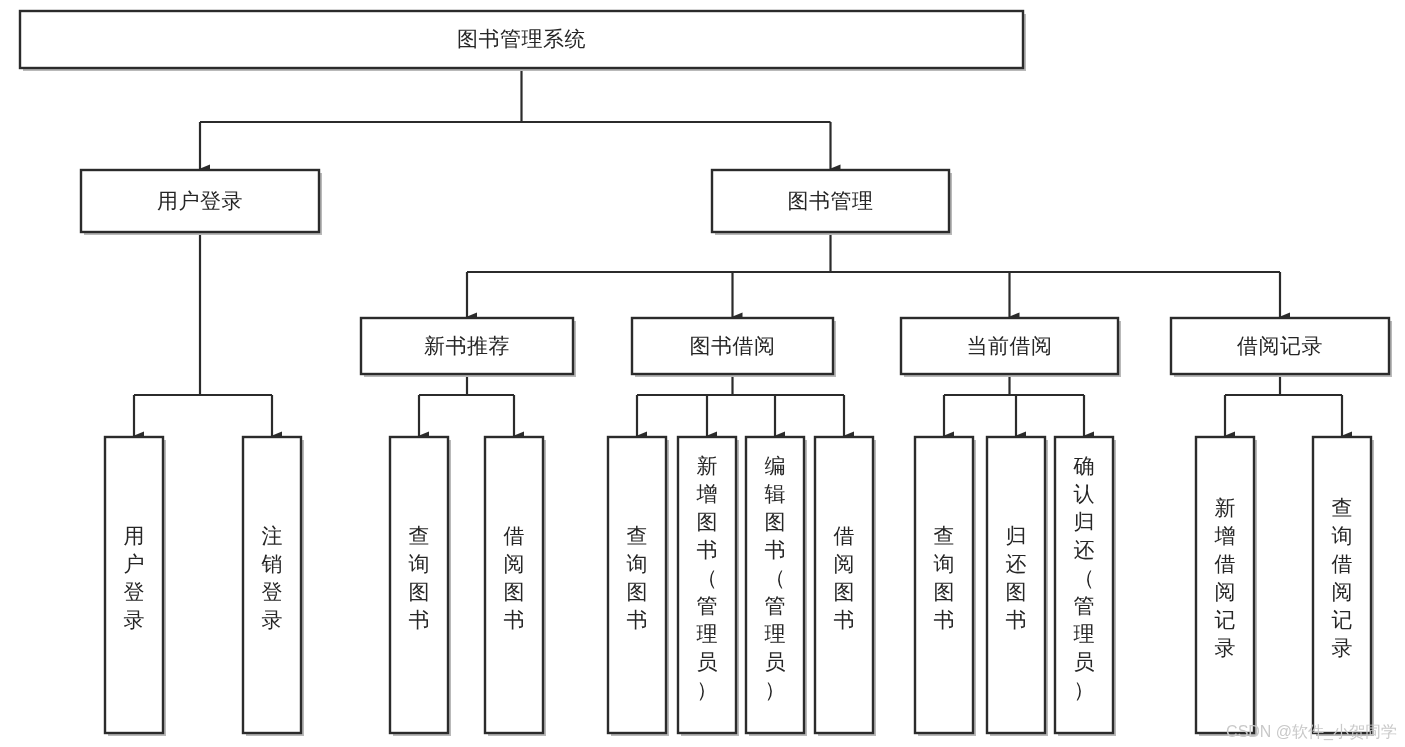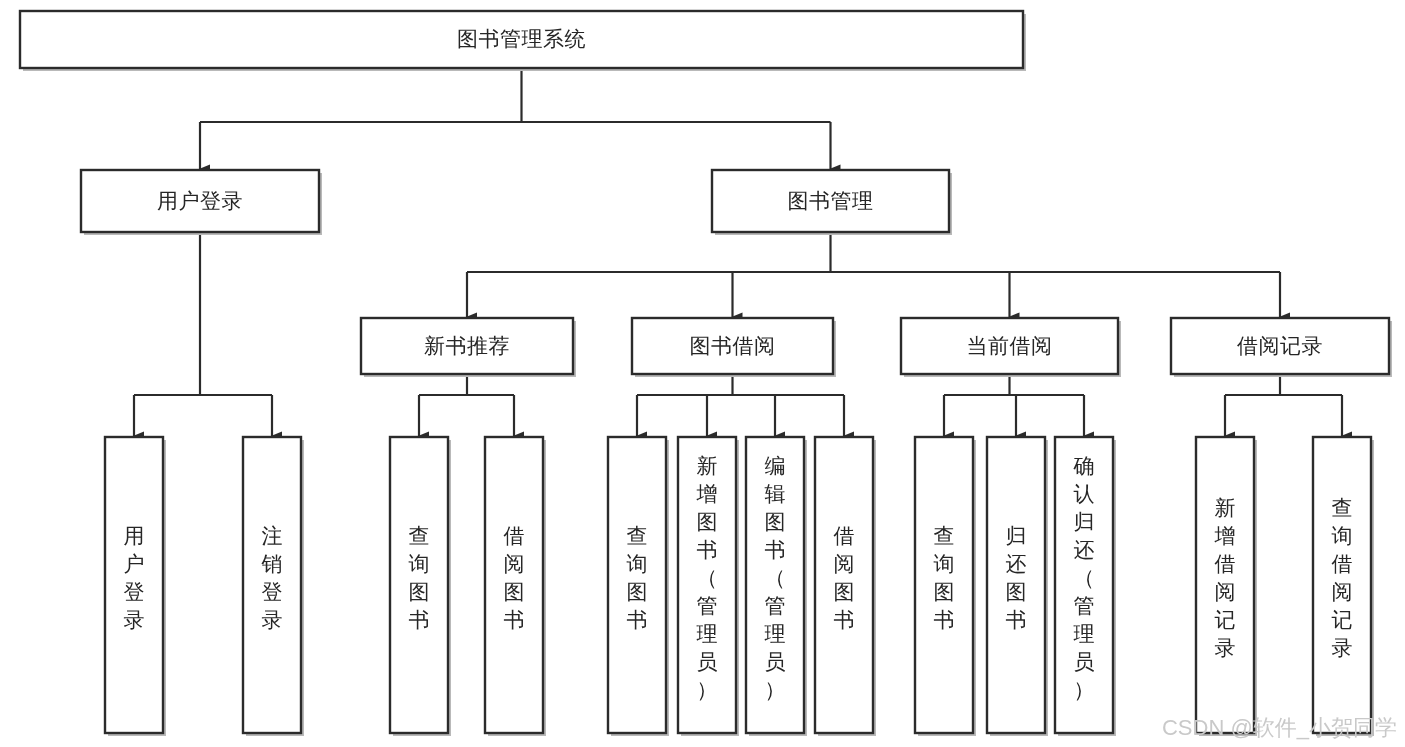--- a/index.html
+++ b/index.html
@@ -54,21 +54,21 @@
     font-size: 21px;
     fill: #262626;
     text-anchor: middle;
     letter-spacing: 0px;
   }
   .watermark {
     position: absolute;
     right: 8px;
     bottom: 4px;
     font-family: "Liberation Sans", "DejaVu Sans", sans-serif;
-    font-size: 22px;
+    font-size: 16px;
     color: #c9c9c9;
     white-space: nowrap;
     user-select: none;
   }
 </style>
 </head>
 <body>
 
 <div id="diagram-root">
 

